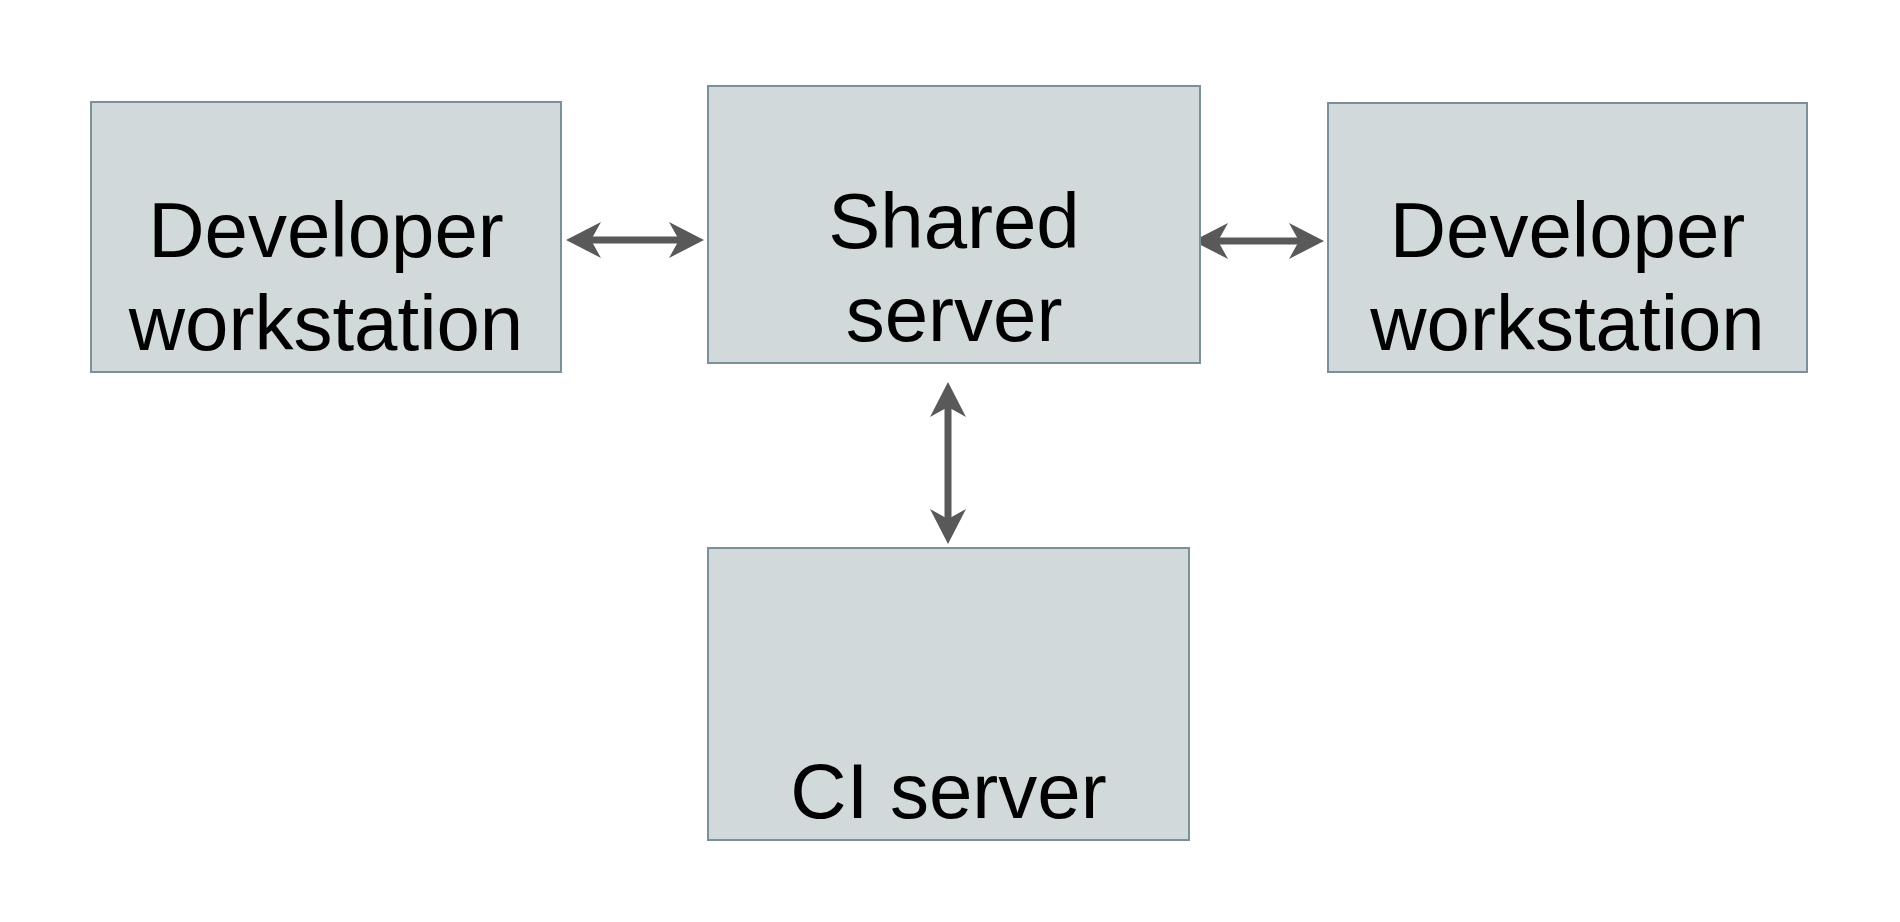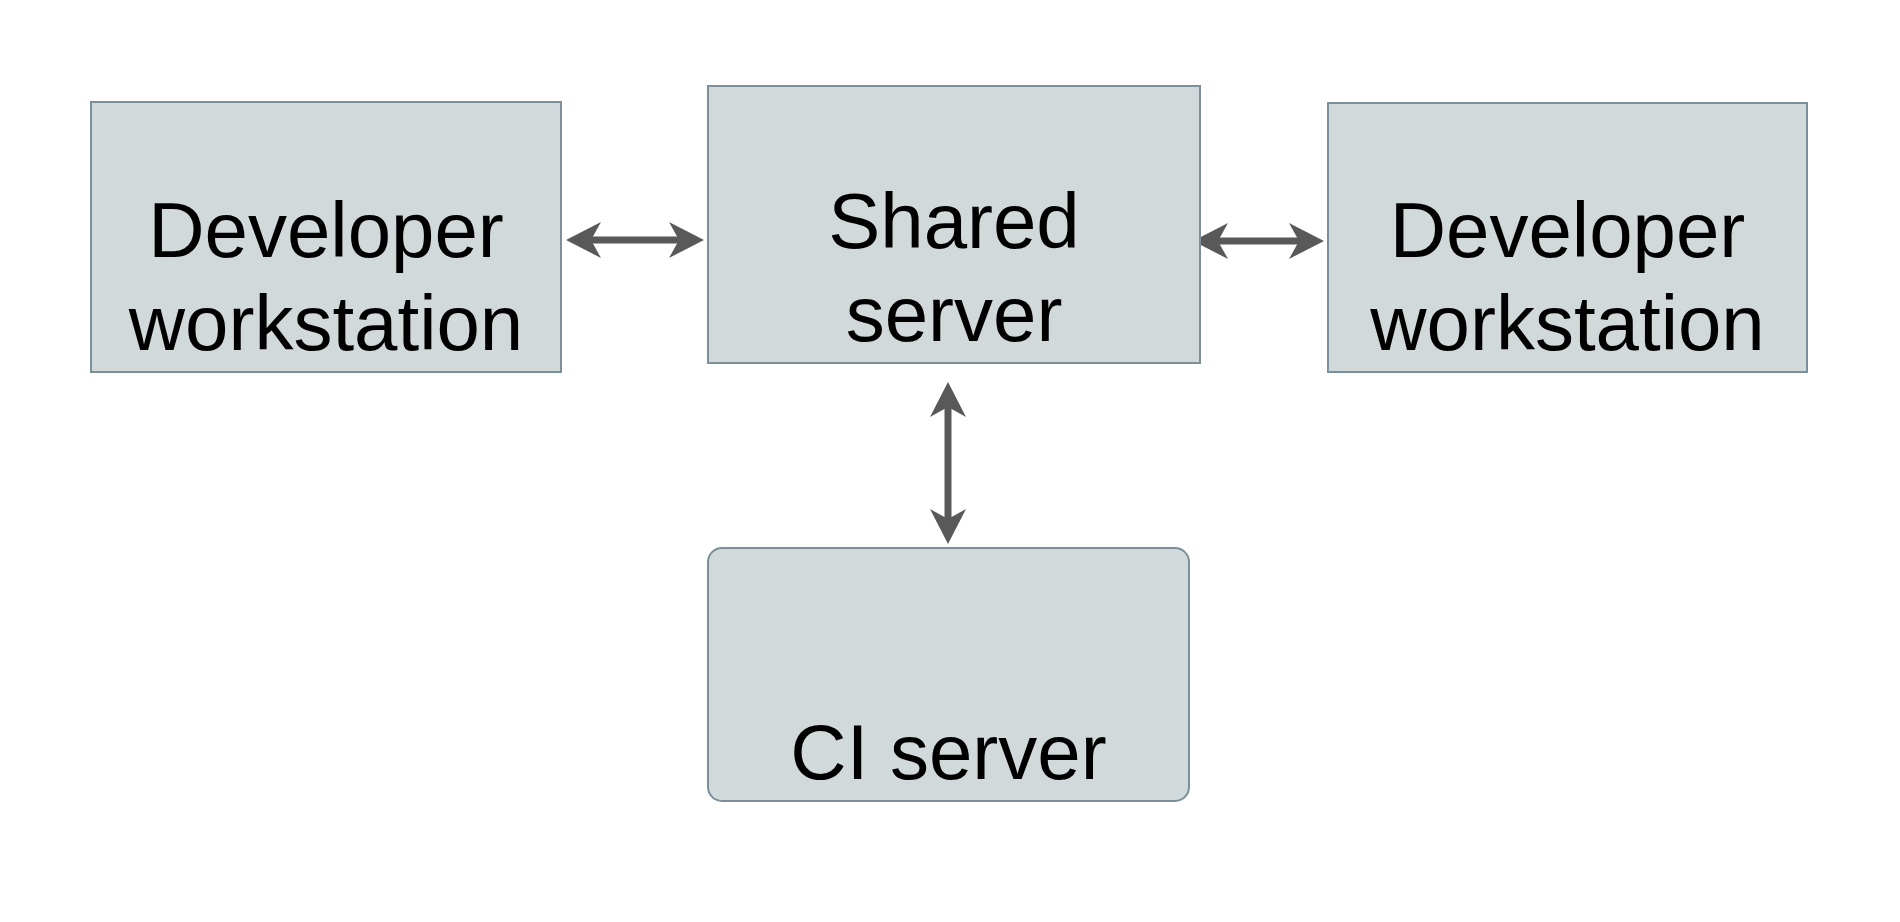--- a/index.html
+++ b/index.html
@@ -80,17 +80,17 @@
   <div class="node" style="left:707px; top:85px; width:494px; height:279px;">
     <div class="line">Shared</div>
     <div class="line">server</div>
   </div>
 
   <div class="node" style="left:1327px; top:102px; width:481px; height:271px;">
     <div class="line">Developer</div>
     <div class="line">workstation</div>
   </div>
 
-  <div class="node" style="left:707px; top:547px; width:483px; height:255px;border-radius:15px;">
+  <div class="node" style="left:707px; top:547px; width:483px; height:294px;">
     <div class="line">CI server</div>
   </div>
 
 </div>
 
 </body></html>

